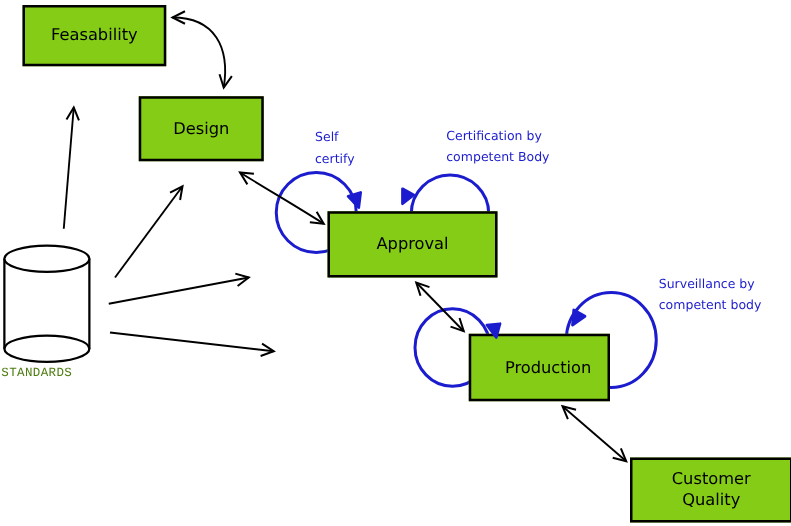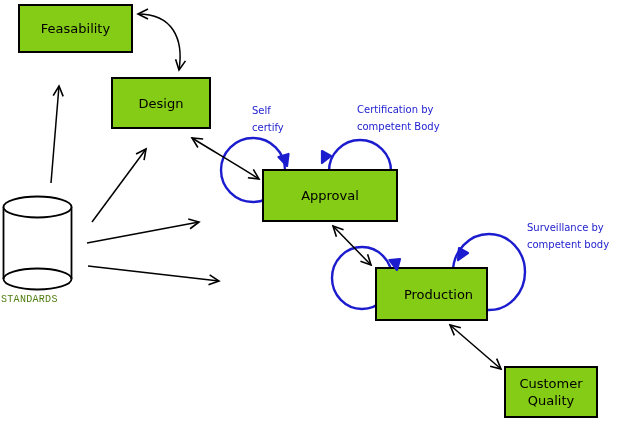--- a/index.html
+++ b/index.html
@@ -22,21 +22,21 @@
   .annotation span{display:block;}
   .datastore-label{
     position:absolute;z-index:3;color:#4d7c0f;font-size:10px;letter-spacing:0.3px;
     white-space:nowrap;
     font-family:Liberation Mono, monospace;
   }
   #lbl-feasability{left:18px;top:4px;width:115px;height:49px;}
   #lbl-design{left:111px;top:77px;width:100px;height:52px;}
   #lbl-approval{left:262px;top:169px;width:136px;height:53px;}
   #lbl-production{left:375px;top:267px;width:113px;height:54px;padding-left:14px;}
-  #lbl-customer{left:504px;top:366px;width:94px;height:52px;text-align:center;}
+  #lbl-customer{left:504px;top:366px;width:130px;height:52px;text-align:center;}
   #ann-self-certify{left:252px;top:102px;}
   #ann-certification{left:357px;top:101px;}
   #ann-surveillance{left:527px;top:219px;}
   #ann-quality{left:271px;top:297px;}
   #lbl-standards{left:1px;top:294px;}
 </style>
 </head>
 <body>
 
 <div id="stage">

